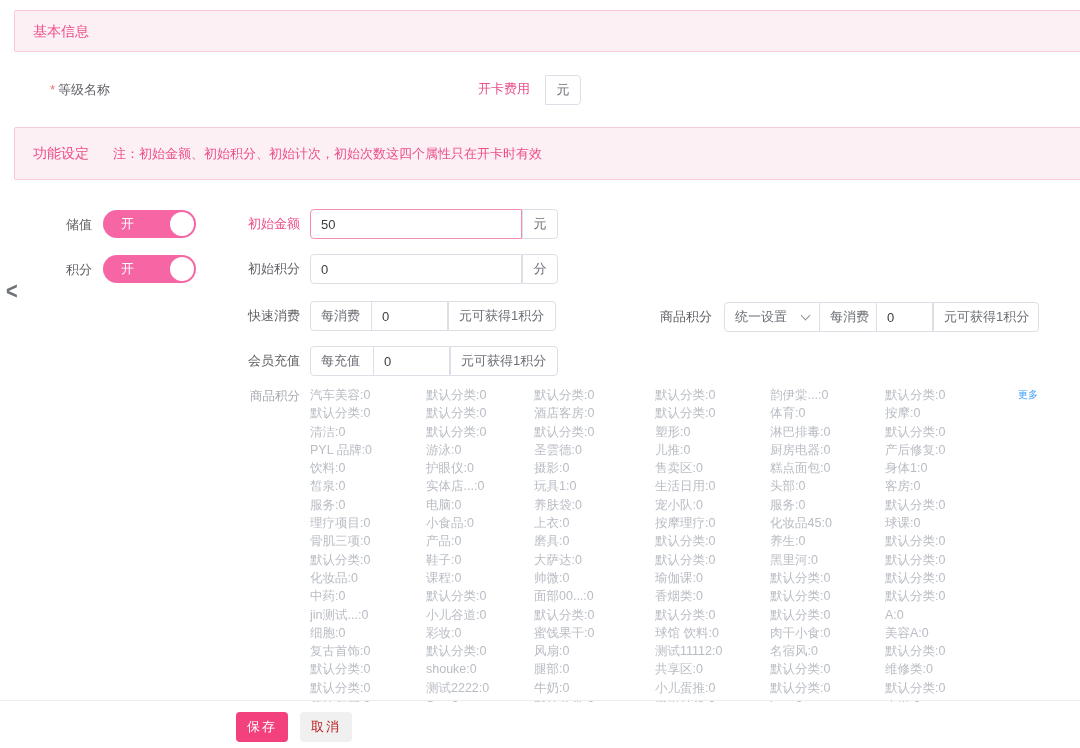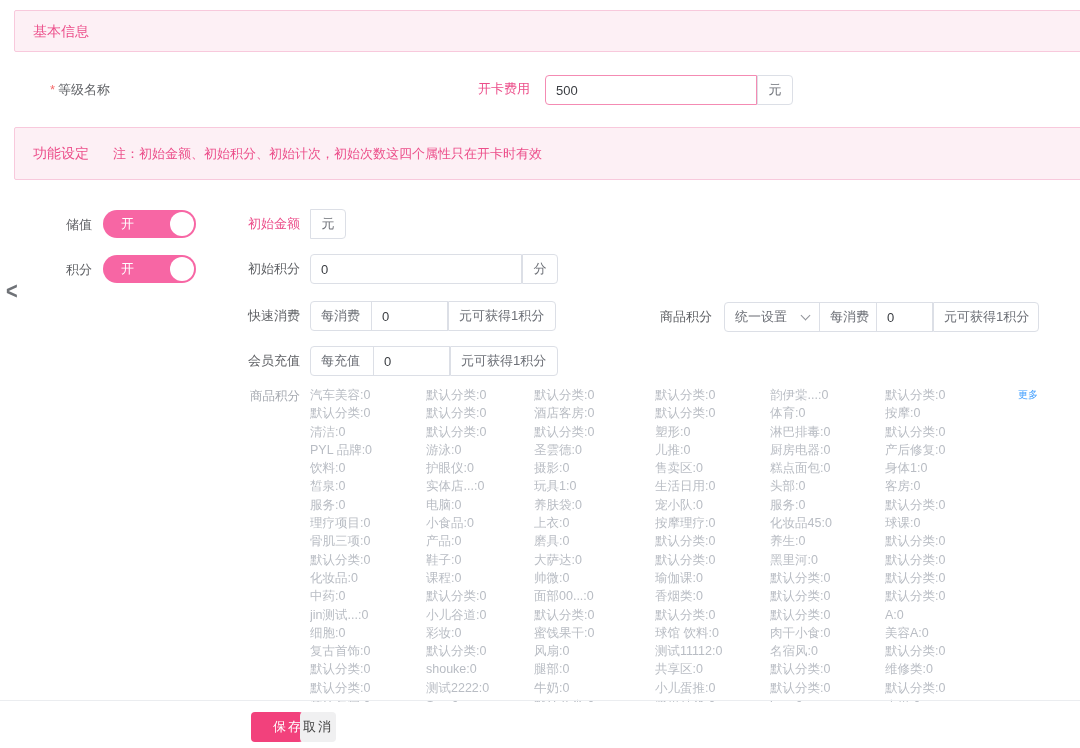--- a/index.html
+++ b/index.html
@@ -65,39 +65,38 @@
   .collapse{position:absolute;left:6px;top:280px;font-size:20px;font-weight:600;color:#6f7277;cursor:pointer;transform:scaleY(1.15);}
   
   .cat-label{position:absolute;left:200px;width:100px;top:387px;text-align:right;font-size:12.5px;color:#a6aab1;line-height:18px;}
   .cat-wrap{position:absolute;left:310px;top:386px;width:705px;height:316px;overflow:hidden;}
   .cat-col{position:absolute;top:0;width:114px;}
   .cat-item{height:18.3px;line-height:18.3px;font-size:12.5px;color:var(--faint);white-space:nowrap;}
   .more{position:absolute;left:1018px;top:388px;font-size:10px;color:var(--link);cursor:pointer;}
   
   .divider{position:absolute;left:0;right:0;top:700px;height:1px;background:#ebedf0;}
   .btn{position:absolute;top:712px;height:30px;border:none;border-radius:4px;font-size:13px;cursor:pointer;font-family:"Liberation Sans",sans-serif;letter-spacing:2px;}
-  .btn-save{left:251px;width:52px;background:var(--save);color:#fff;text-align:right;}
-  .btn-cancel{left:300px;width:36px;background:#f0f0f1;color:#404040;}
+  .btn-save{left:236px;width:52px;background:var(--save);color:#fff;}
+  .btn-cancel{left:300px;width:52px;background:#f0f0f1;color:#b91c1c;}
 </style>
 </head>
 <body>
 
 <div class="page">
 
   <div class="bar bar1">
     <span>基本信息</span>
   </div>
 
   <div class="lbl" style="left:0;width:110px;top:75px;">
     <span class="req">*</span><span>等级名称</span>
   </div>
 
   <div class="lbl pink" style="left:420px;width:110px;top:75px;font-family:Liberation Mono, monospace;">开卡费用</div>
   <div class="igroup" style="left:545px;top:75px;">
-    <input class="first pinkb" style="width: 212px;" value="500">
     <span class="seg last unit" style="width:36px;">元</span>
   </div>
 
   <div class="bar bar2">
     <span>功能设定</span>
     <span class="note">注：初始金额、初始积分、初始计次，初始次数这四个属性只在开卡时有效</span>
   </div>
 
   <div class="collapse">&lt;</div>
 
@@ -108,20 +107,21 @@
   </div>
 
   <div class="lbl" style="left:28px;width:64px;top:255px;font-family:Liberation Serif, serif;">积分</div>
   <div class="switch" style="left:103px;top:255px;">
     <span class="st">开</span>
     <span class="knob"></span>
   </div>
 
   <div class="lbl pink" style="left:200px;width:100px;top:209px;">初始金额</div>
   <div class="igroup" style="left:310px;top:209px;">
+    <input class="first pinkb" style="width: 212px;" value="50">
     <span class="seg last unit" style="width:36px;">元</span>
   </div>
 
   <div class="lbl" style="left:200px;width:100px;top:254px;">初始积分</div>
   <div class="igroup" style="left:310px;top:254px;">
     <input class="first" style="width: 212px;" value="0">
     <span class="seg last unit" style="width:36px;">分</span>
   </div>
 
   <div class="lbl" style="left:200px;width:100px;top:301px;">快速消费</div>

